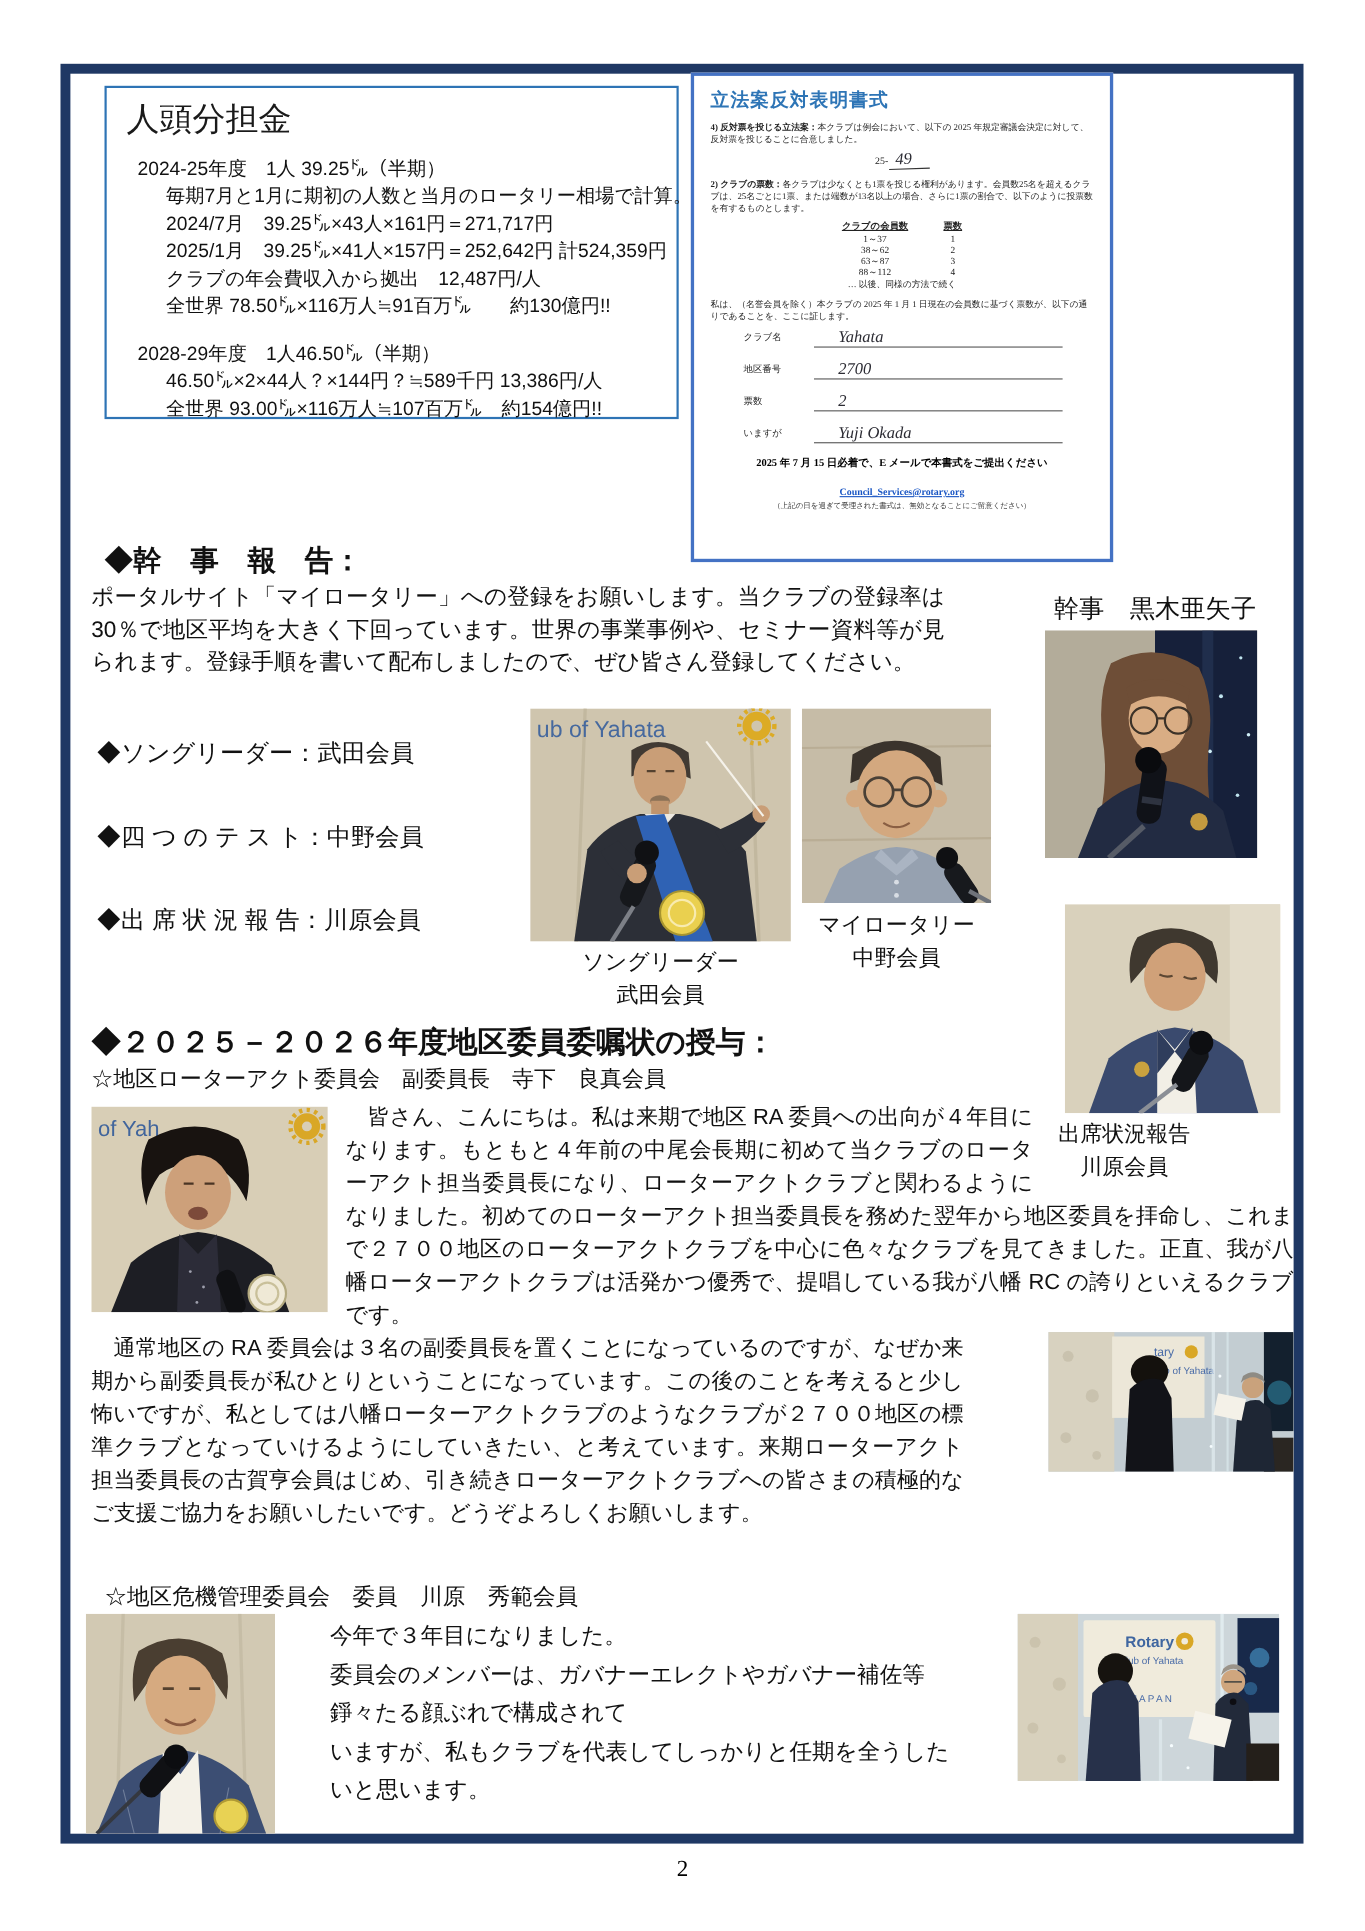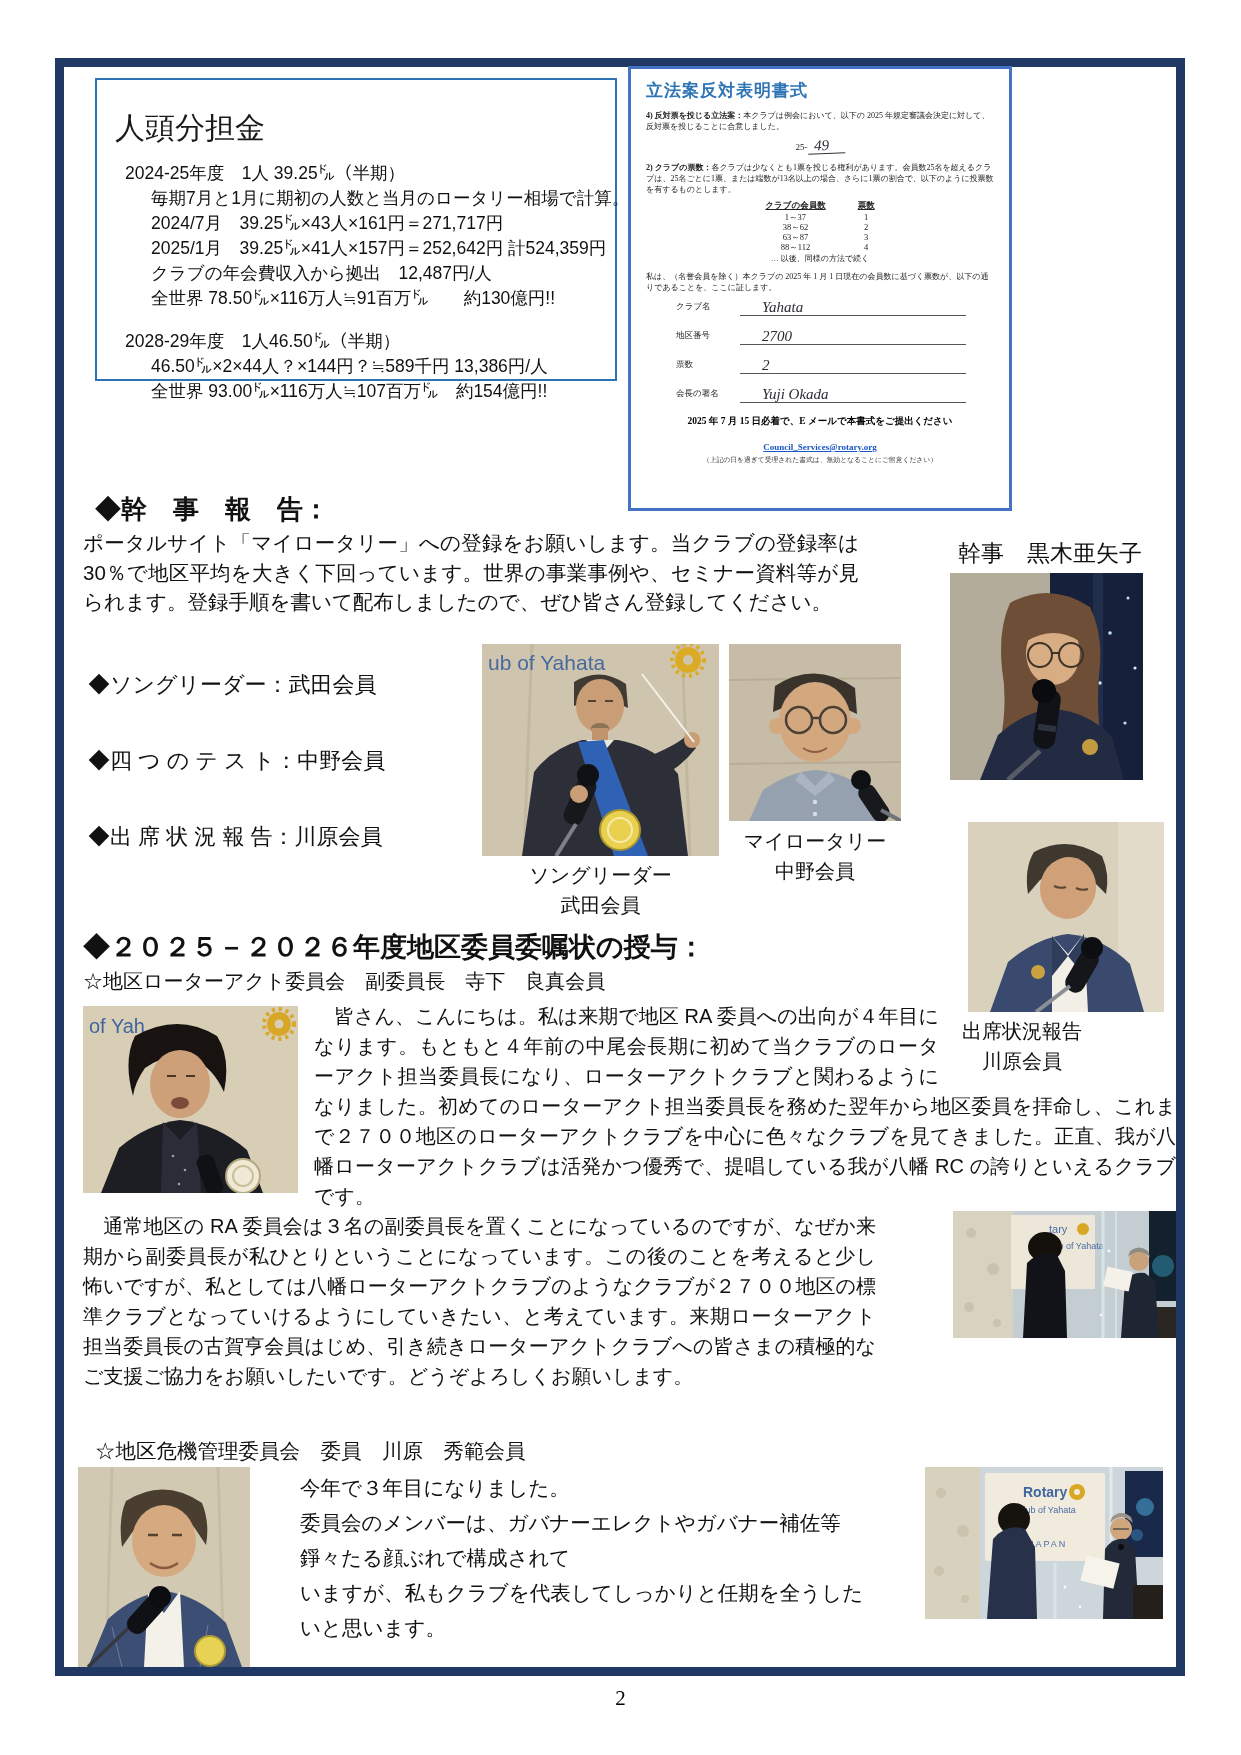--- a/index.html
+++ b/index.html
@@ -9,21 +9,21 @@
     font-family:"Liberation Sans", sans-serif; color:#111;
     overflow:hidden;
   }
   svg text { font-family:"Liberation Sans", sans-serif; }
 
   .frame { position:absolute; left:55px; top:58px; width:1130px; height:1618px;
            border:9px solid #1f3864; pointer-events:none; }
 
   
   .dues-box { position:absolute; left:95px; top:78px; width:522px; height:303px;
-              border:2px solid #2e74b5; background:#fff; padding:24px 8px 0 16px; }
+              border:2px solid #2e74b5; background:#fff; padding:4px 8px 0 16px; }
   .dues-title { font-size:30px; margin:4px 0 12px 2px; color:#1a1a1a; }
   .dues-heading { font-size:17.5px; line-height:25px; margin-left:12px; }
   .dues-line { font-size:17.5px; line-height:25px; margin-left:38px; white-space:nowrap; }
   .dues-gap { height:18px; }
 
   
   .form-box { position:absolute; left:628px; top:66px; width:384px; height:445px;
               border:3px solid #4472c4; background:#fff; padding:10px 15px 4px;
               font-family:"Liberation Serif", serif; color:#222; overflow:hidden; }
   .fo-title { font-family:"Liberation Sans", sans-serif; font-size:17px; font-weight:bold;
@@ -140,21 +140,21 @@
   </div>
   <div class="fo-field">
     <span class="fo-flabel">地区番号</span>
     <span class="fo-fval">2700</span>
   </div>
   <div class="fo-field">
     <span class="fo-flabel">票数</span>
     <span class="fo-fval">2</span>
   </div>
   <div class="fo-field">
-    <span class="fo-flabel">会長の署名</span>
+    <span class="fo-flabel">いますが</span>
     <span class="fo-fval">Yuji Okada</span>
   </div>
 
   <div class="fo-footer">2025 年 7 月 15 日必着で、E メールで本書式をご提出ください</div>
   <div class="fo-email"><a>Council_Services@rotary.org</a></div>
   <div class="fo-fnote">（上記の日を過ぎて受理された書式は、無効となることにご留意ください）</div>
 </div>
 
 <div class="sec-heading">◆幹　事　報　告：</div>
 <div class="sec-body">ポータルサイト「マイロータリー」への登録をお願いします。当クラブの登録率は30％で地区平均を大きく下回っています。世界の事業事例や、セミナー資料等が見られます。登録手順を書いて配布しましたので、ぜひ皆さん登録してください。</div>

